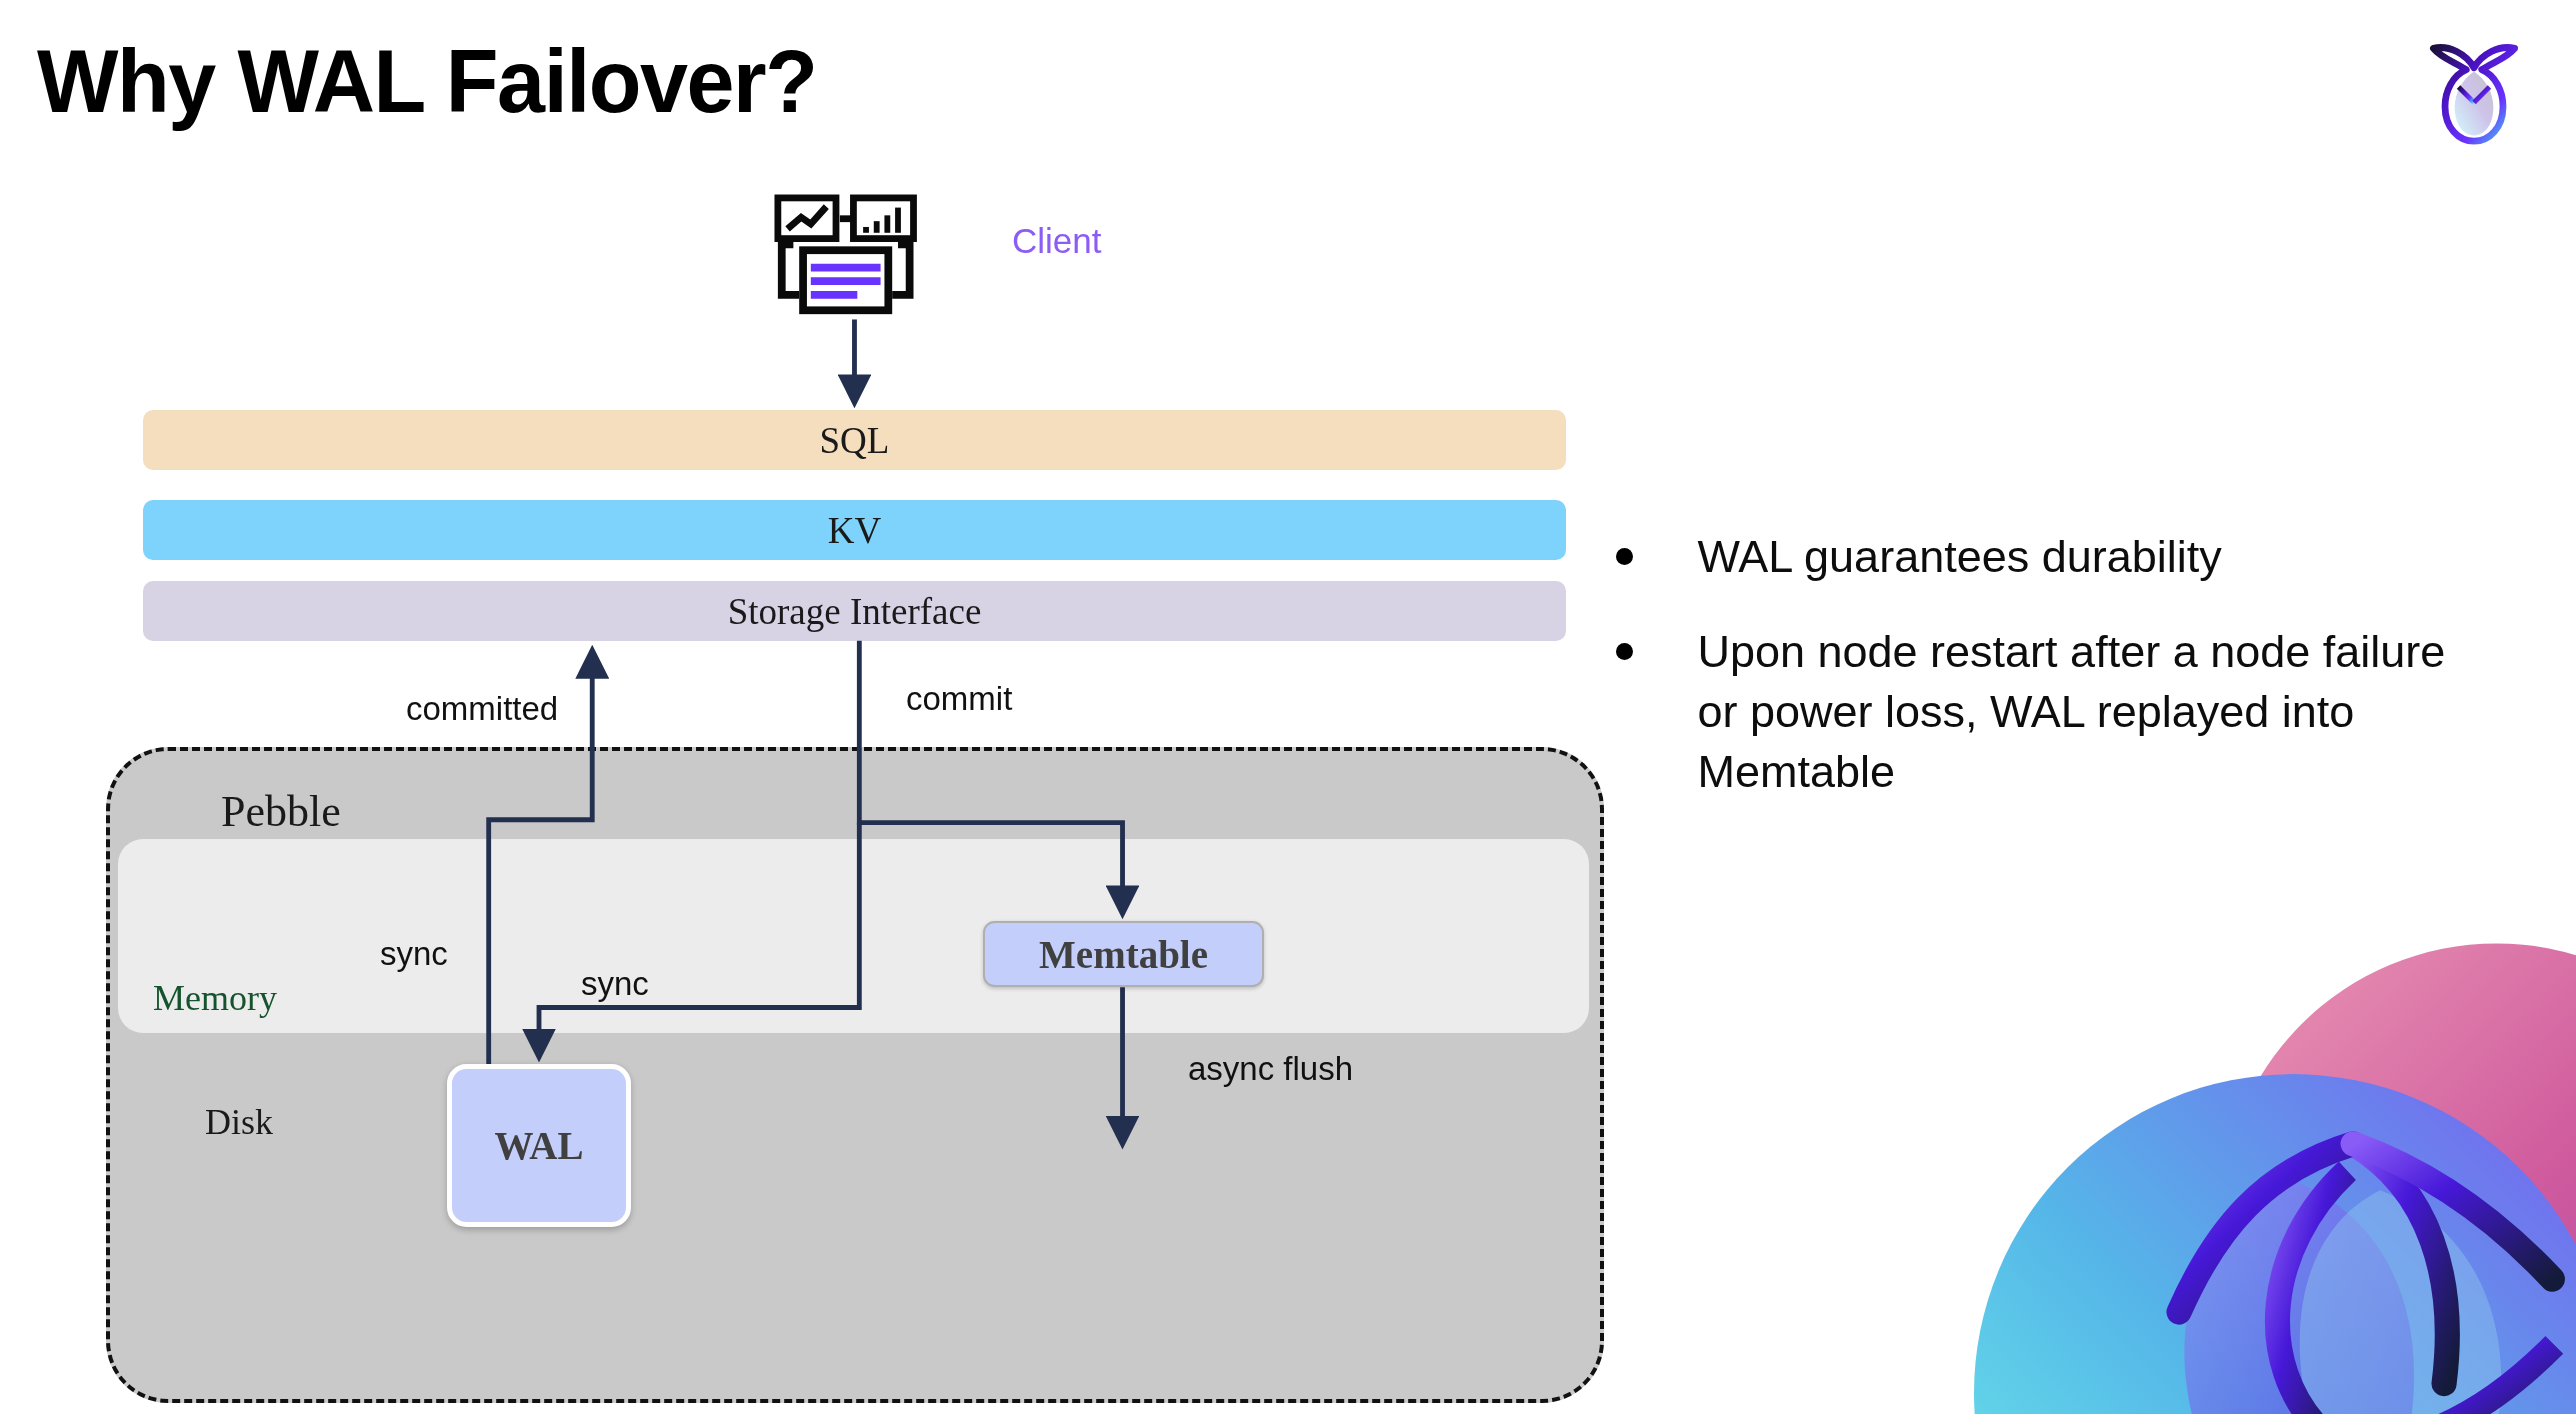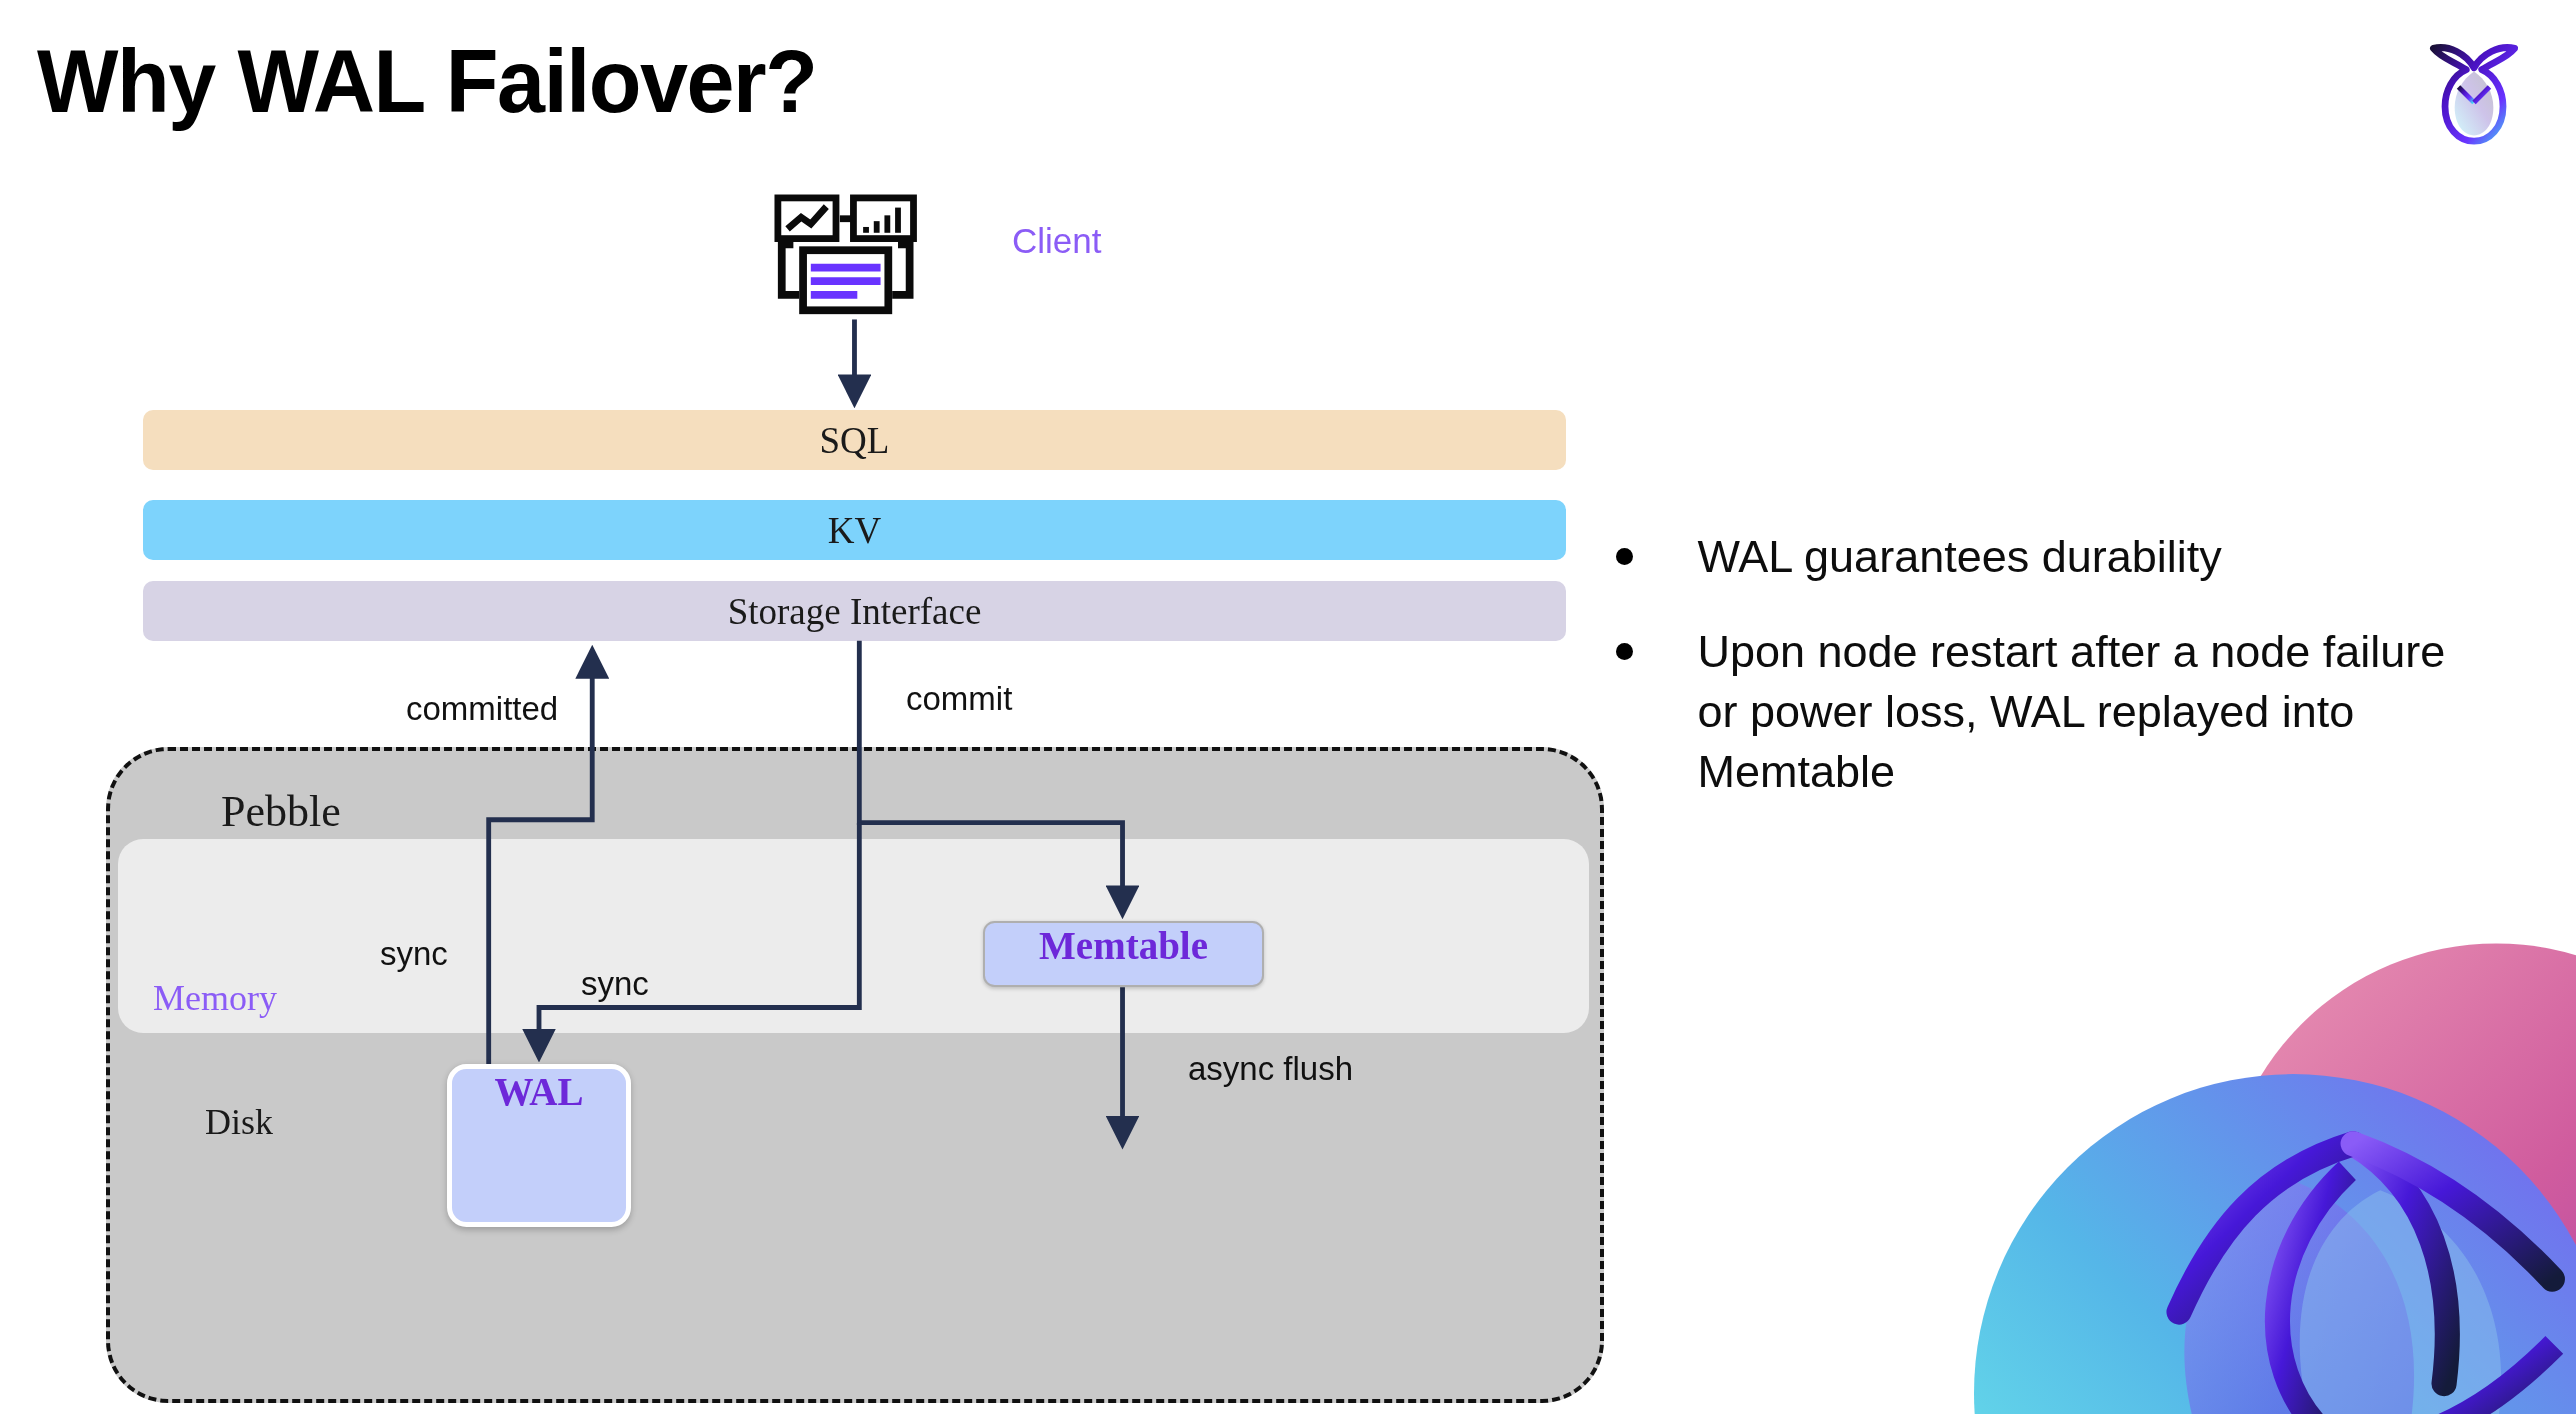--- a/index.html
+++ b/index.html
@@ -100,41 +100,41 @@
     left: 118px; top: 839px;
     width: 1471px; height: 194px;
     background: #ECECEC;
     border-radius: 25px;
   }
   #memory-label {
     position: absolute;
     left: 153px; top: 977px;
     font-family: "Liberation Serif", serif;
     font-size: 36px;
-    color: #8b5cf6;
+    color: #14532d;
   }
   #disk-label {
     position: absolute;
     left: 205px; top: 1101px;
     font-family: "Liberation Serif", serif;
     font-size: 36px;
     color: #1a1a1a;
   }
 
   
   .node-box {
     position: absolute;
     background: #C3CFFA;
     display: flex;
-    align-items: flex-start;
+    align-items: center;
     justify-content: center;
     font-family: "Liberation Serif", serif;
     font-weight: 700;
     font-size: 39px;
-    color: #6d28d9;
+    color: #404040;
   }
   #node-memtable {
     left: 983px; top: 921px;
     width: 281px; height: 66px;
     border-radius: 11.6px;
     border: 2.9px solid #AFAFAF;
     box-shadow: 0 1.9px 3.9px rgba(0,0,0,0.18);
   }
   #node-wal {
     left: 447px; top: 1064px;

